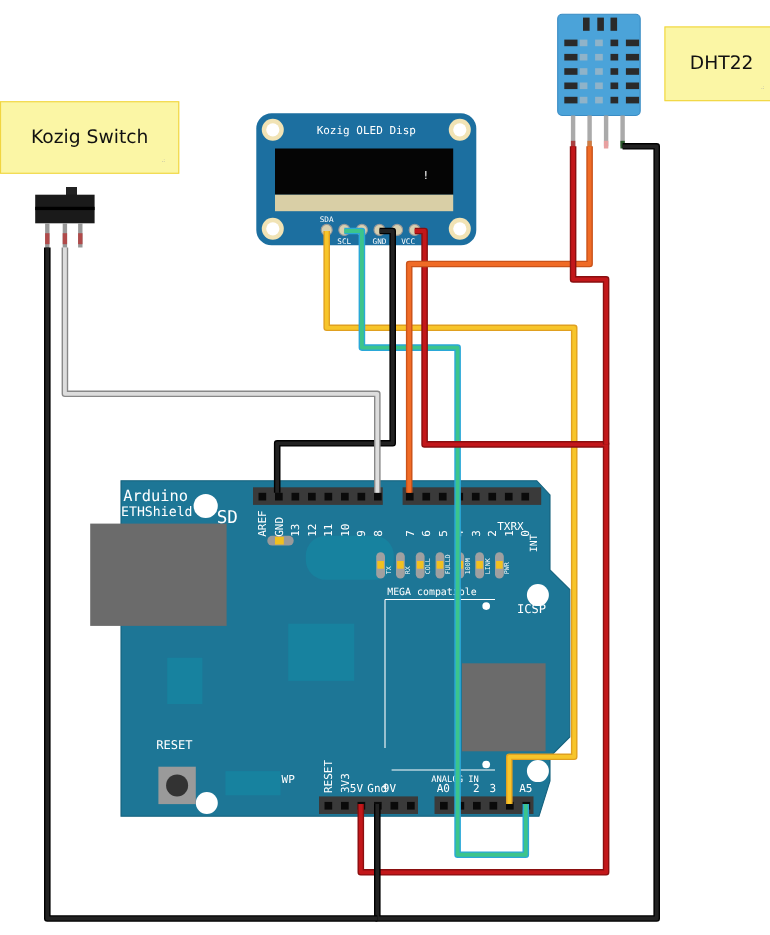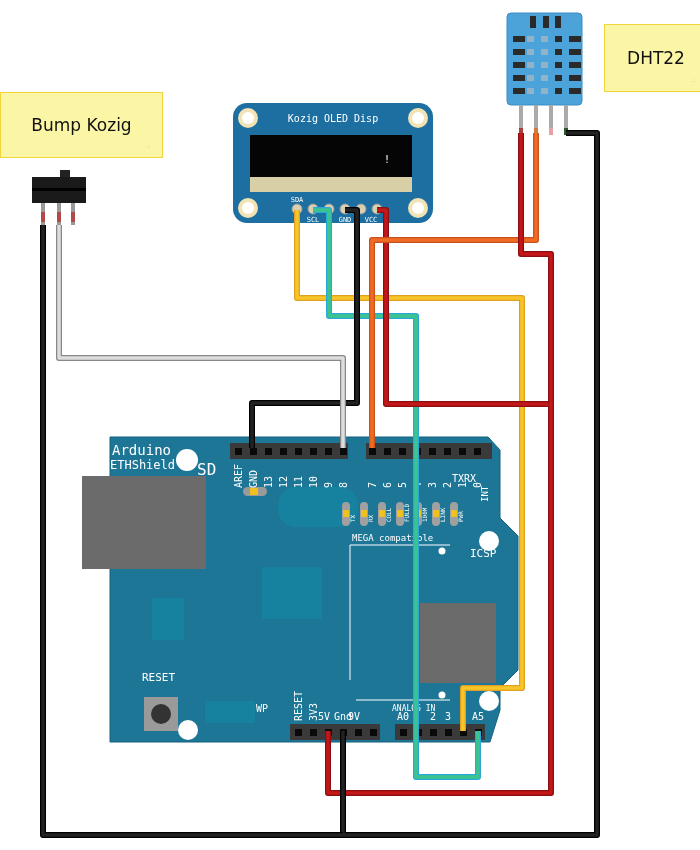--- a/index.html
+++ b/index.html
@@ -6,21 +6,21 @@
   body{width:700px;height:850px;position:relative;overflow:hidden;font-family:"DejaVu Sans Mono",monospace;}
   .note{position:absolute;background:#fbf6a5;border:1.5px solid #f1d53f;font-family:"DejaVu Sans",sans-serif;font-size:17px;color:#111;display:flex;align-items:center;justify-content:center;box-sizing:border-box;}
   .note .grip{position:absolute;right:12px;bottom:8px;font-size:5px;color:#aaa;}
   #canvas{position:absolute;left:0;top:0;}
   .lbl{font-family:"DejaVu Sans Mono",monospace;fill:#fff;}
 </style>
 </head>
 <body>
 
 <div class="note" style="left:0;top:92px;width:163px;height:66px;">
-  <span>Bump Kozig</span>
+  <span>Kozig Switch</span>
   <span class="grip">.:</span>
 </div>
 <div class="note" style="left:604px;top:24px;width:104px;height:68px;">
   <span>DHT22</span>
   <span class="grip">.:</span>
 </div>
 
 <svg id="canvas" width="700" height="850" viewBox="0 0 700 850">
 
   <g>

